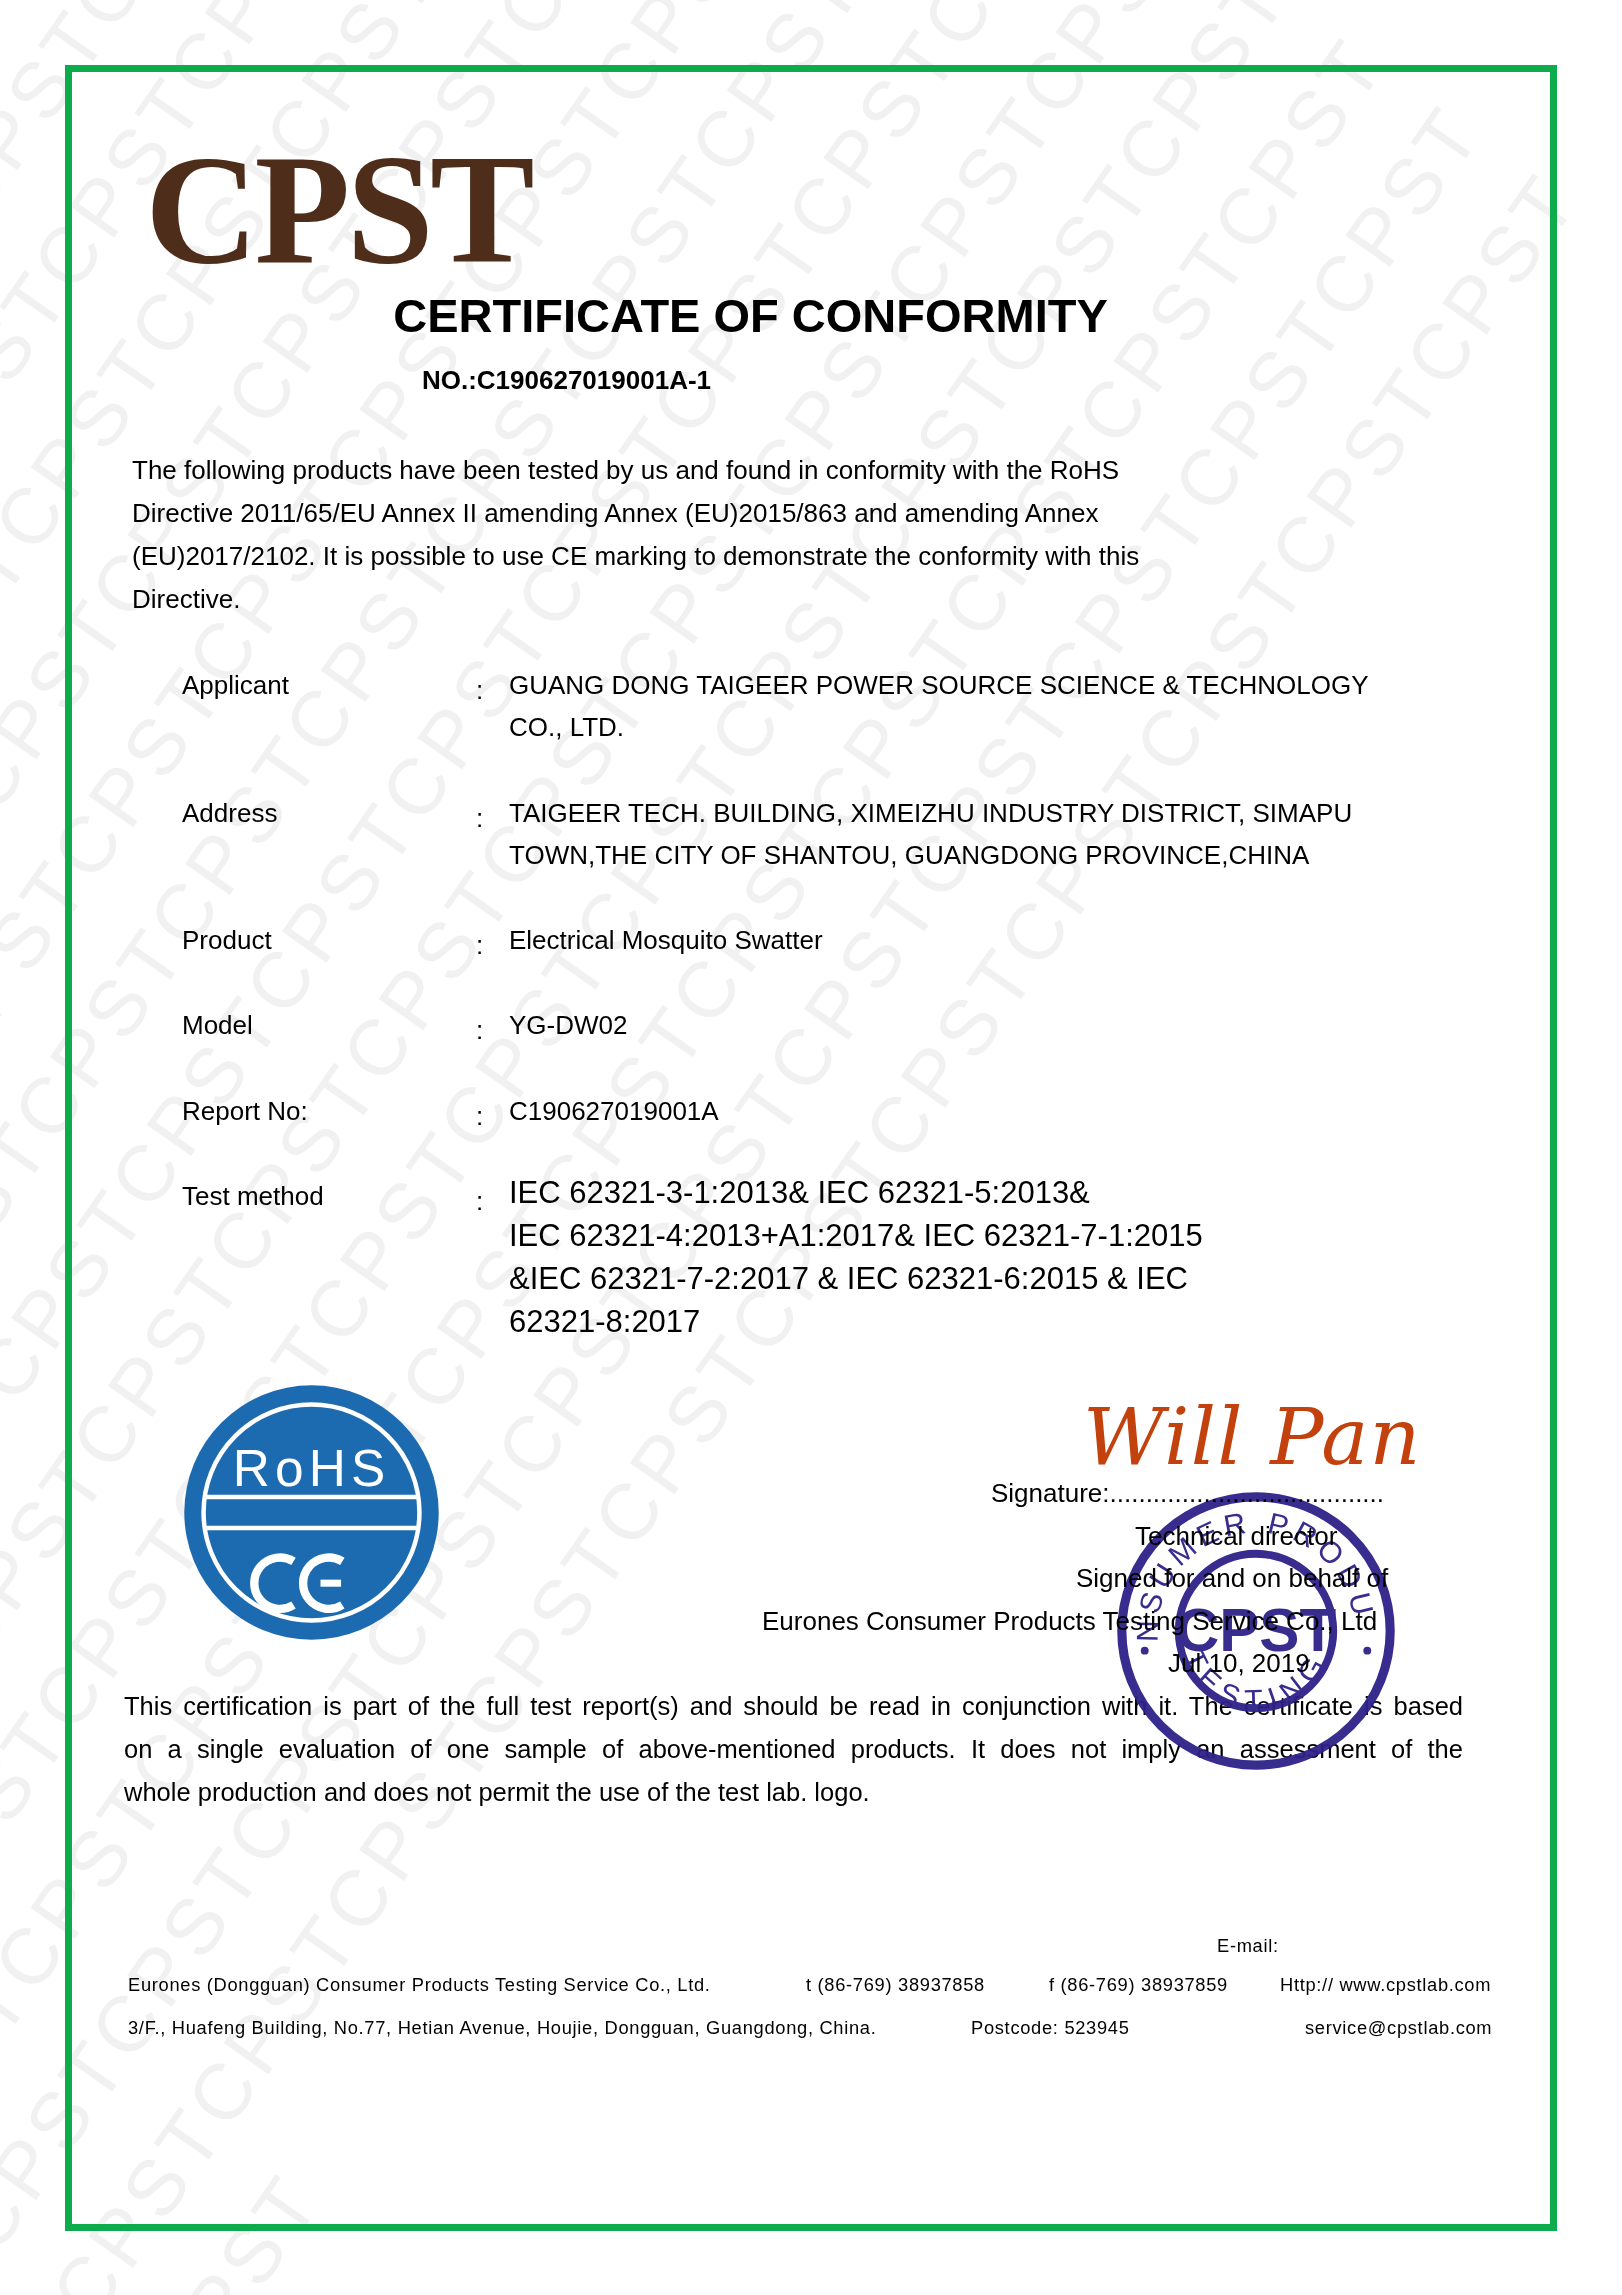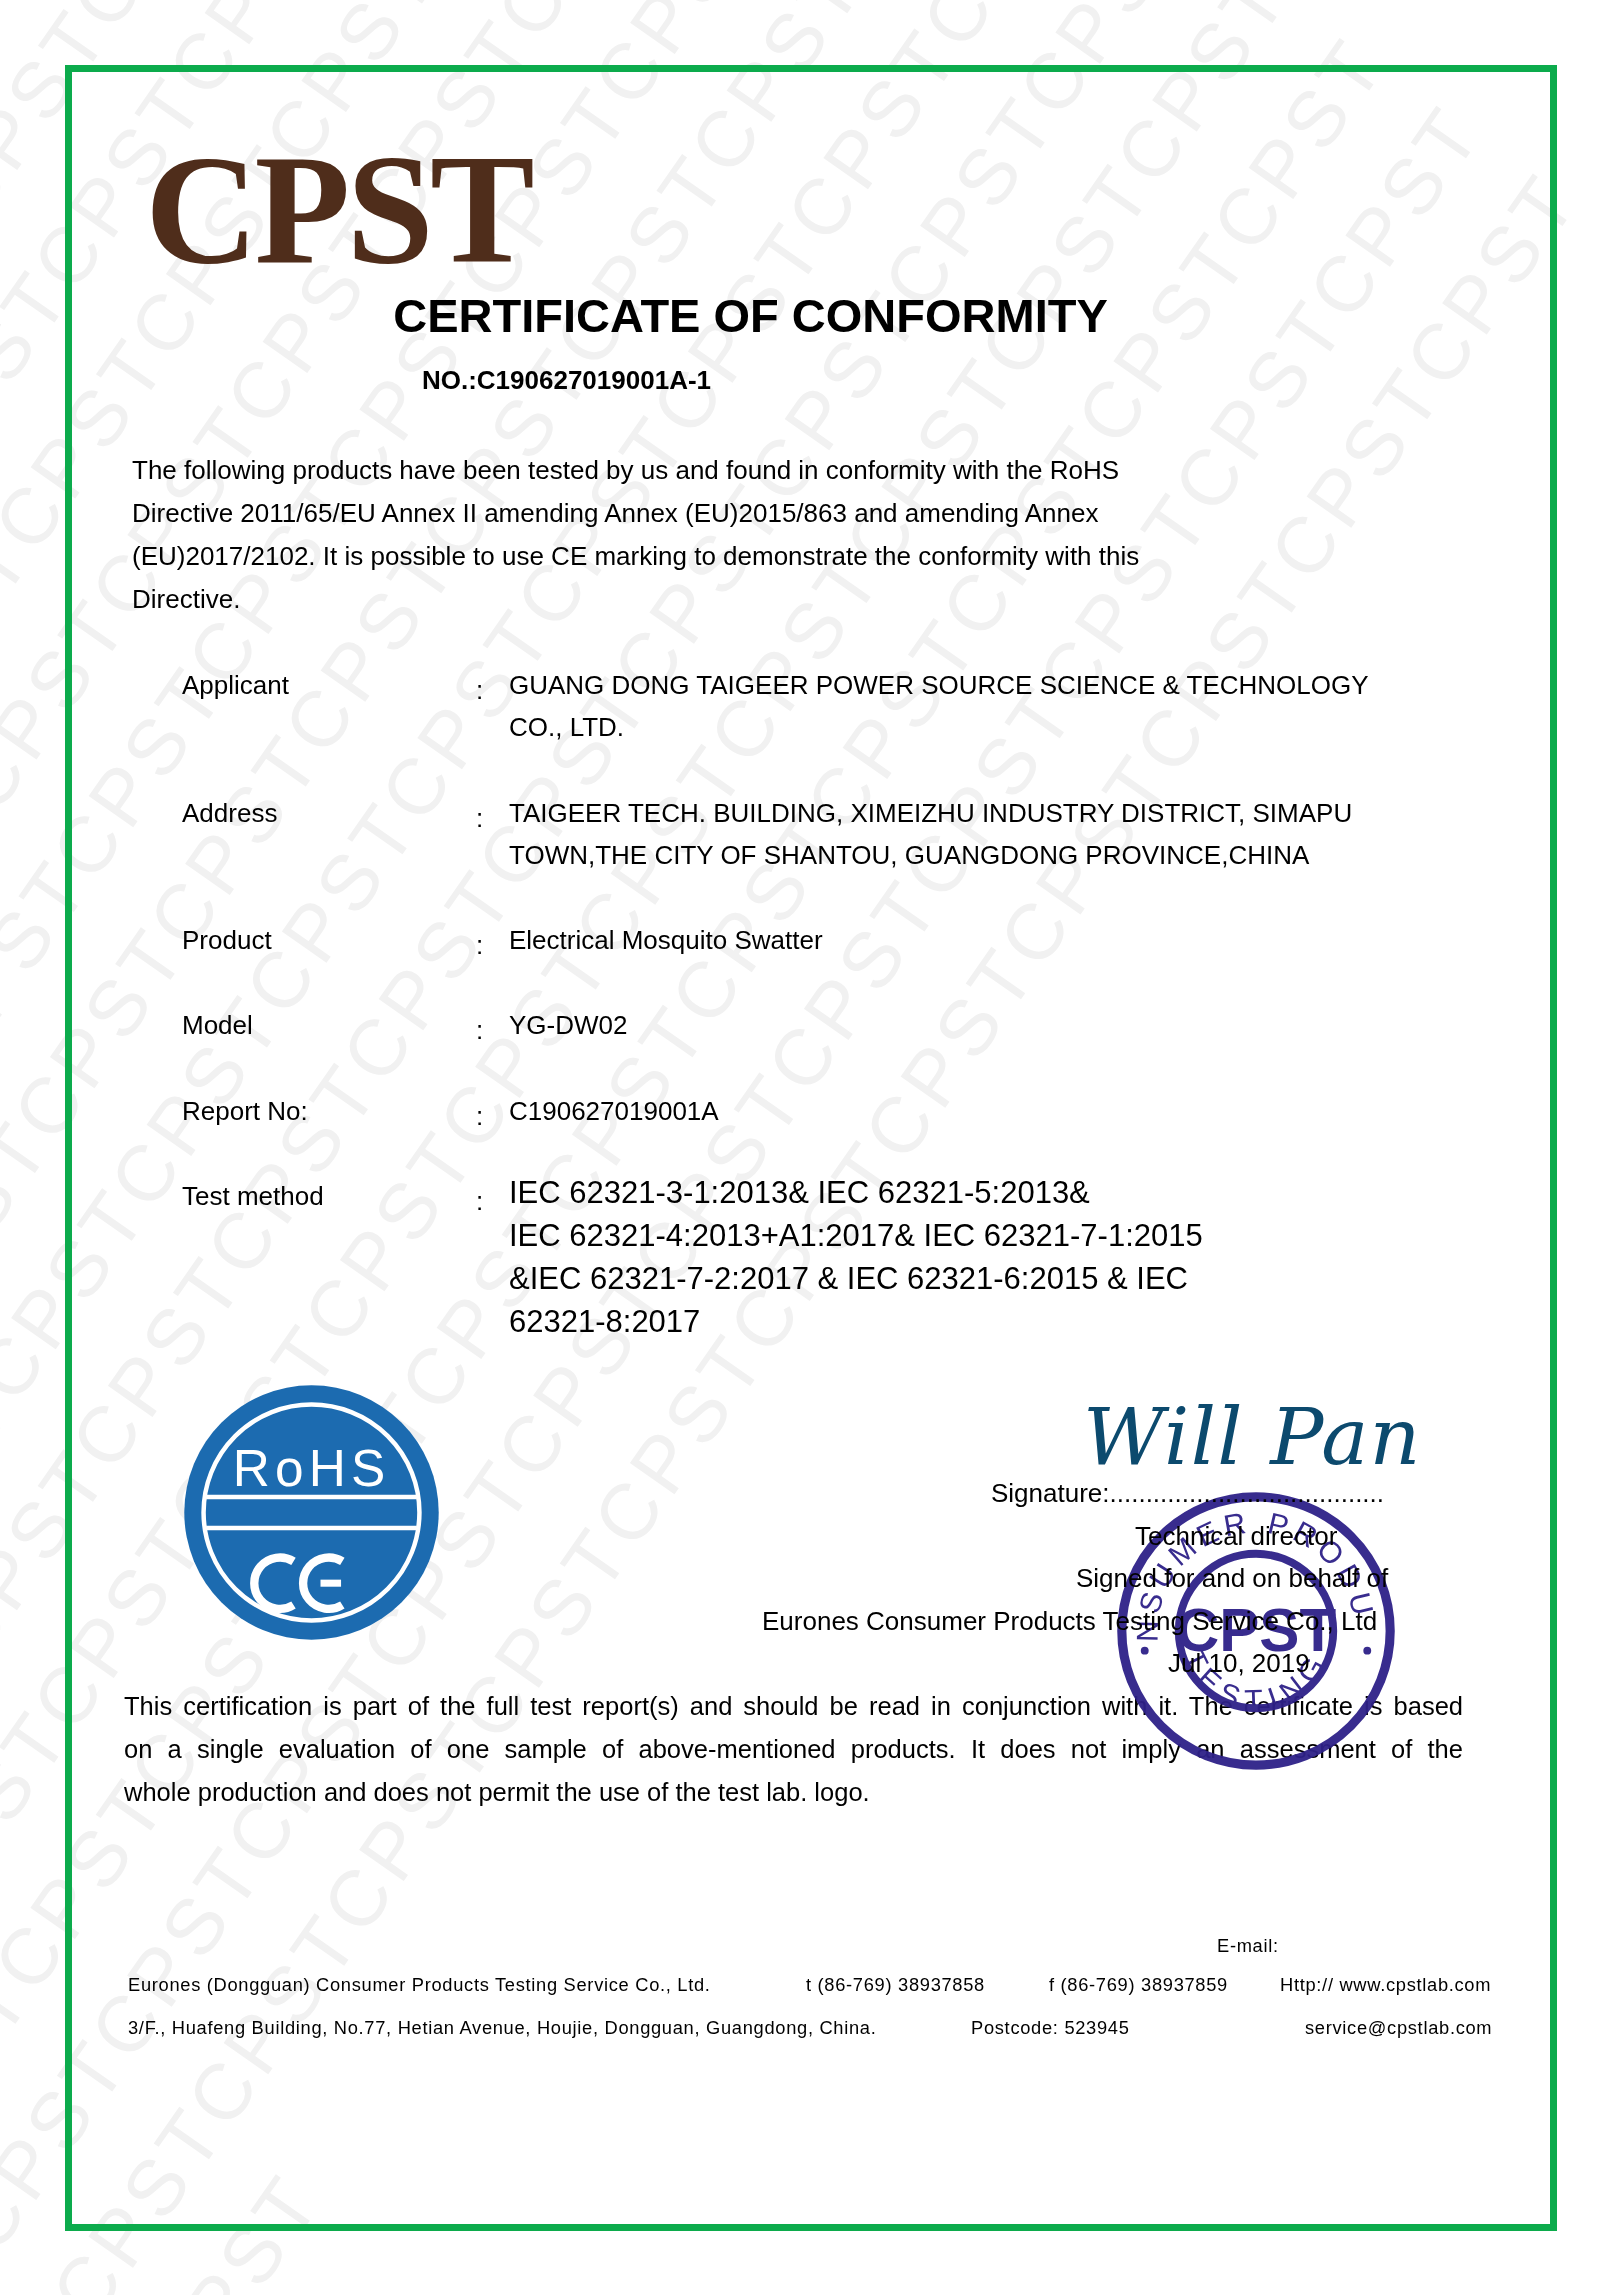--- a/index.html
+++ b/index.html
@@ -72,21 +72,21 @@
   .field .label { position: absolute; left: 0; top: 0; white-space: nowrap; }
   .field .colon { position: absolute; left: 294px; top: 5.2px; }
   .field .value { position: absolute; left: 327px; top: 0; width: 1126px; }
   .field.big .value { font-size: 31px; line-height: 43px; top: -3.9px; }
   .rohs {
     position: absolute; left: 183px; top: 1384px; width: 257px; height: 257px;
   }
   .signature-script {
     position: absolute; left: 1083px; top: 1391px;
     font-family: "DejaVu Serif", serif; font-style: italic;
-    font-size: 79px; color: #0c4a6e; letter-spacing: 1.3px;
+    font-size: 79px; color: #c2410c; letter-spacing: 1.3px;
   }
   .sig-block { position: absolute; font-size: 26px; line-height: 42px; white-space: nowrap; }
   .stamp {
     position: absolute; left: 1112px; top: 1487px; width: 288px; height: 288px;
     z-index: 3; pointer-events: none; opacity: 0.95;
   }
   .sig-text { z-index: 4; }
   .disclaimer {
     position: absolute; left: 124px; top: 1685px; width: 1339px;
     font-size: 25.5px; line-height: 43px; text-align: justify;

